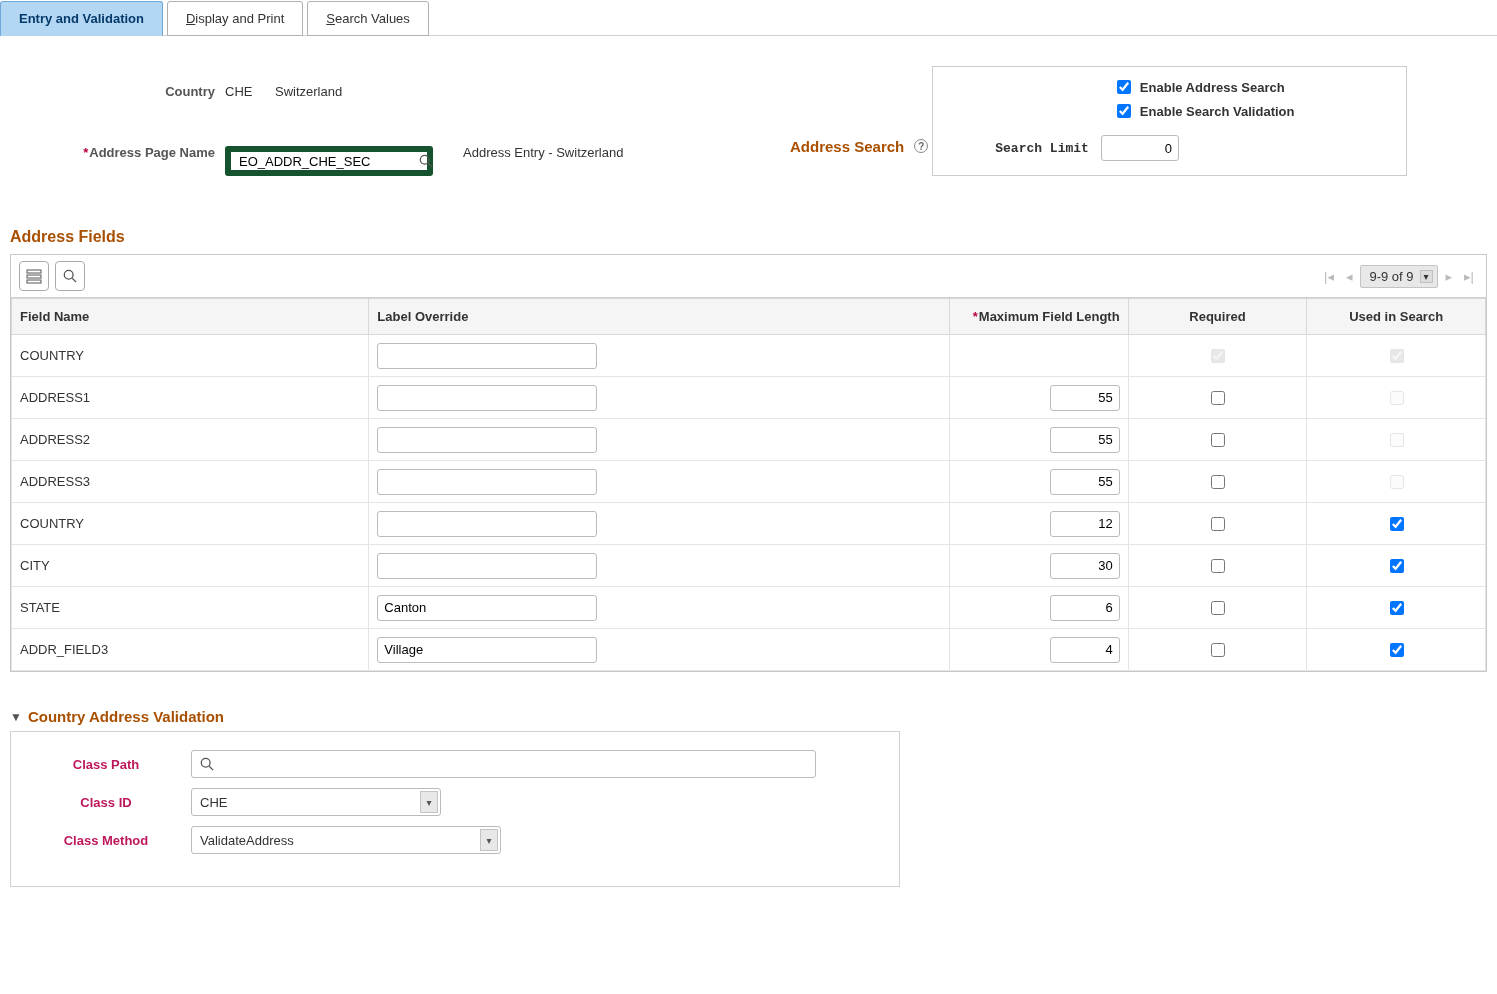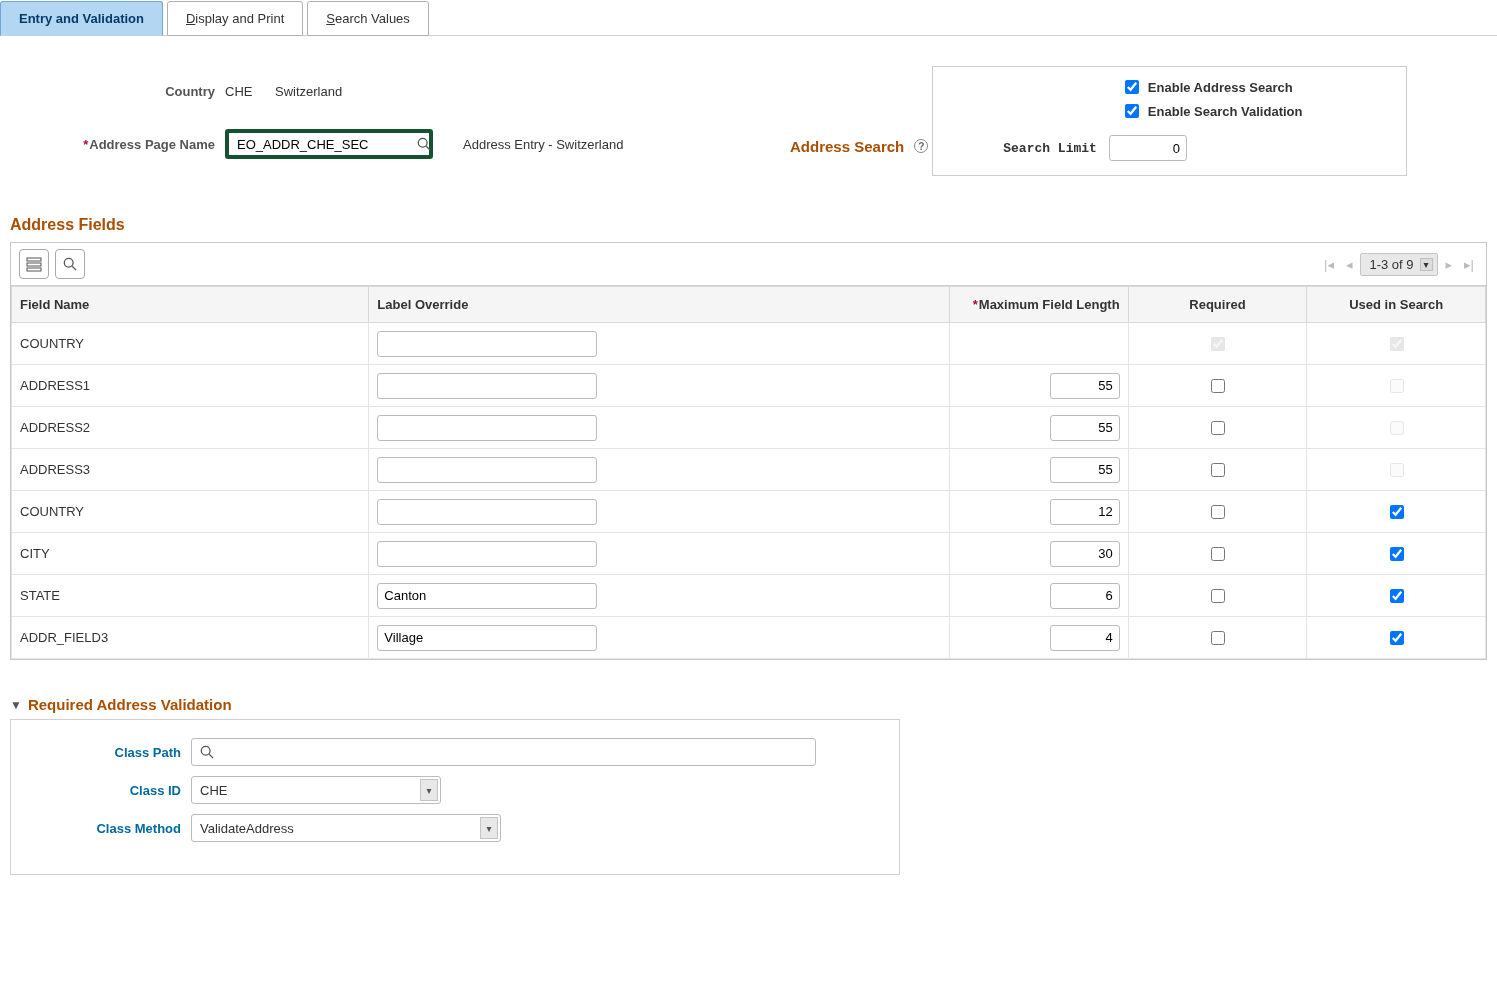--- a/index.html
+++ b/index.html
@@ -61,24 +61,25 @@
     padding-right: 10px;
     color: #555;
     font-weight: bold;
   }
   .val { color: #333; }
   .star { color: #b04; margin-right: 1px; }
 
   .inputlike {
     display: flex;
     align-items: center;
-    border: 4px solid #14532d;
+    border: 6px solid #14532d;
     border-radius: 3px;
     height: 30px;
     padding: 0 6px;
+    margin-top: 17px;
   }
   .inputlike input {
     border: none;
     outline: none;
     flex: 1;
     font-size: 13px;
     background: transparent;
   }
   .icon-q { color: #666; cursor: pointer; padding: 0 2px; }
 
@@ -97,21 +98,21 @@
     width: 14px; height: 14px;
     border: 1px solid #888;
     border-radius: 50%;
     font-size: 10px;
     line-height: 13px;
     text-align: center;
     color: #666;
   }
   .grp {
     border: 1px solid #ccc;
-    padding: 10px 16px 14px 28px;
+    padding: 10px 16px 14px 20px;
     display: inline-block;
     width: 475px;
   }
   .chkrow { display:flex; align-items:center; gap:6px; margin-bottom:4px; }
   .chkrow label { font-weight: bold; color: #333; }
   .chkrow input[type="checkbox"] { width:14px; height:14px; }
   .sl-row { display:flex; align-items:center; margin-top:10px; }
   .sl-lbl { width:250px; text-align:right; font-weight: bold; color:#333; padding-right:12px;font-family:Liberation Mono, monospace;}
   .sl-in { border:1px solid #bbb; border-radius:3px; width:78px; height:26px; text-align:right; padding-right:6px; font-size:13px; }
 
@@ -201,21 +202,21 @@
     cursor:pointer;
   }
   .tri { color:#555; font-size:12px; }
   .coll-body {
     border:1px solid #d0d0d0;
     width: 890px;
     padding: 18px 20px 22px 20px;
     margin-top:6px;
   }
   .crow { display:flex; align-items:center; margin-bottom:10px; }
-  .clbl { width:160px; text-align:right; font-weight:bold; color:#0369a1; padding-right:10px; }
+  .clbl { width:160px; text-align:center; font-weight:bold; color:#be185d; padding-right:10px; }
   .cinput {
     border:1px solid #bbb; border-radius:3px; height:28px;
     display:flex; align-items:center; padding:0 6px;
   }
   .cinput input { border:none; outline:none; flex:1; font-size:13px; background:transparent; }
   .csel {
     border:1px solid #bbb; border-radius:3px; height:28px;
     display:flex; align-items:center; justify-content:space-between;
     padding:0 2px 0 8px; background:#fff;
   }
@@ -302,21 +303,21 @@
             <svg width="14" height="14" viewBox="0 0 16 16">
                 <circle cx="6.5" cy="6.5" r="5" fill="none" stroke="#555" stroke-width="1.5"></circle>
                 <line x1="10.5" y1="10.5" x2="15" y2="15" stroke="#555" stroke-width="1.5"></line>
               </svg>
           </div>
         </div>
         <div class="grid-toolbar-right">
           <span class="nav-arr">|◂</span>
           <span class="nav-arr">◂</span>
           <span class="pgbox">
-            <span>1-3 of 9</span>
+            <span>9-9 of 9</span>
             <span class="caret">▾</span>
           </span>
           <span class="nav-arr">▸</span>
           <span class="nav-arr">▸|</span>
         </div>
       </div>
 
       <table class="grid">
         <thead>
           <tr>
@@ -397,21 +398,21 @@
               </td>
               <td class="center"><input type="checkbox" class="chk" style=""></td>
               <td class="center"><input type="checkbox" class="chk" checked="" style=""></td>
             </tr>
           </tbody>
       </table>
     </div>
 
     <div class="coll-hdr">
       <span class="tri">▼</span>
-      <span class="grp-title" style="margin:0;">Required Address Validation</span>
+      <span class="grp-title" style="margin:0;">Country Address Validation</span>
     </div>
     <div class="coll-body">
       <div class="crow">
         <div class="clbl">Class Path</div>
         <div class="cinput" style="width:625px;">
           <span class="icon-q">
             <svg width="14" height="14" viewBox="0 0 16 16">
                 <circle cx="6.5" cy="6.5" r="5" fill="none" stroke="#555" stroke-width="1.5"></circle>
                 <line x1="10.5" y1="10.5" x2="15" y2="15" stroke="#555" stroke-width="1.5"></line>
               </svg>

